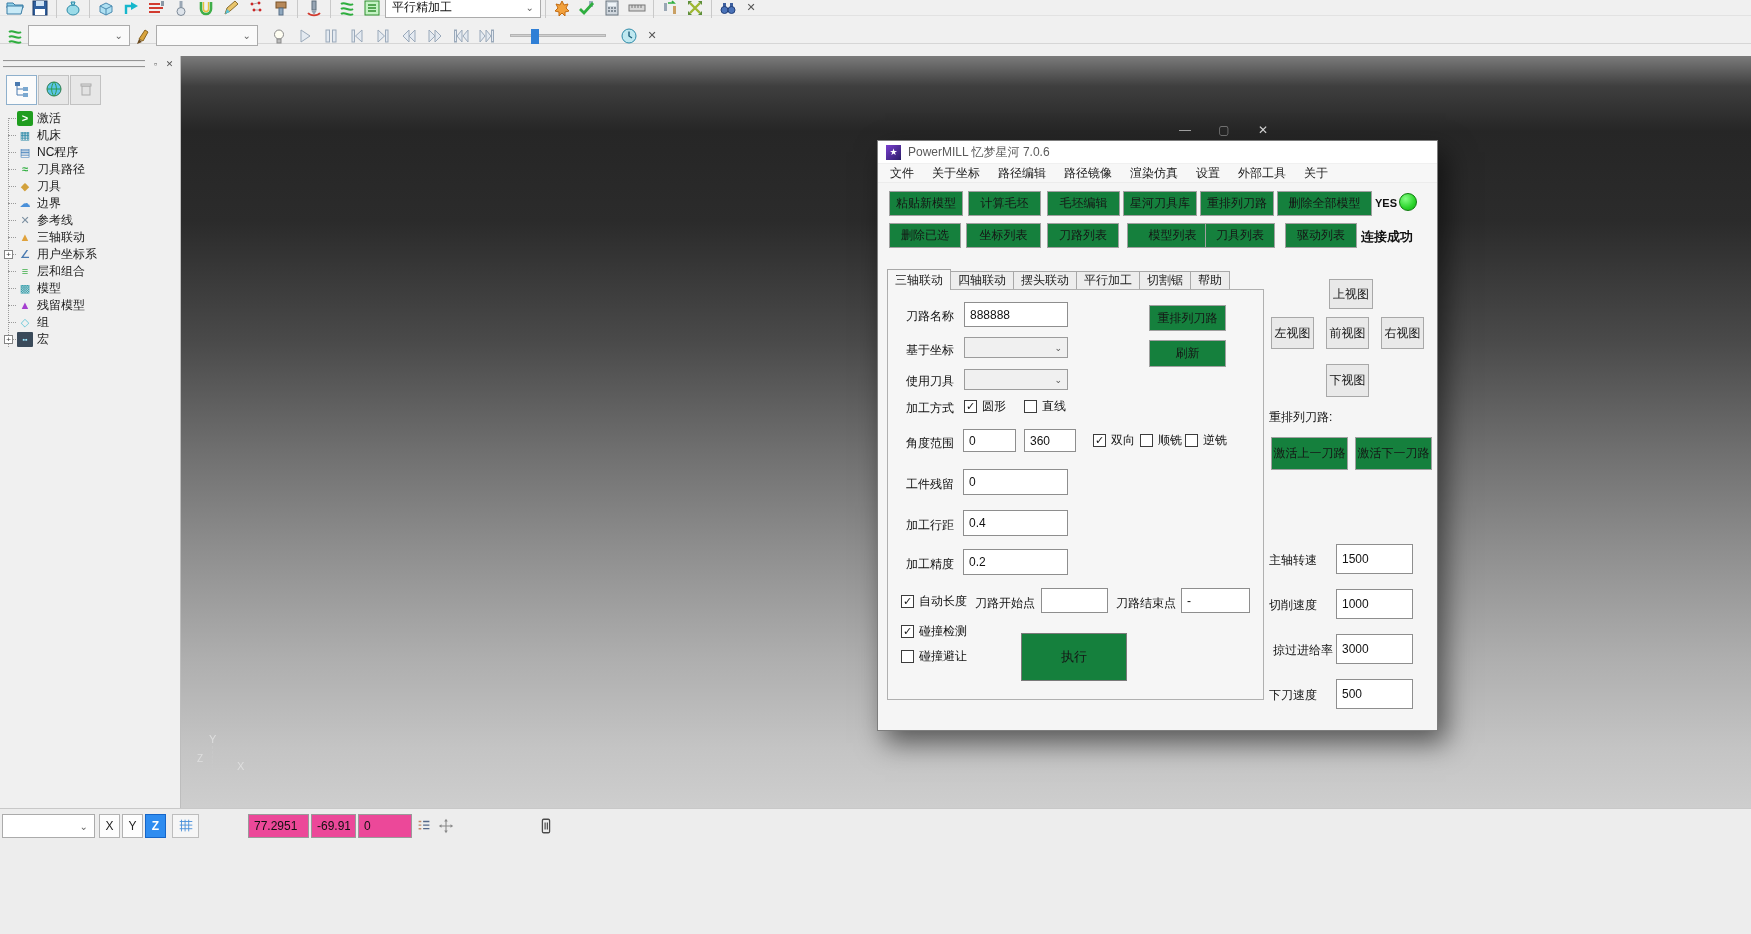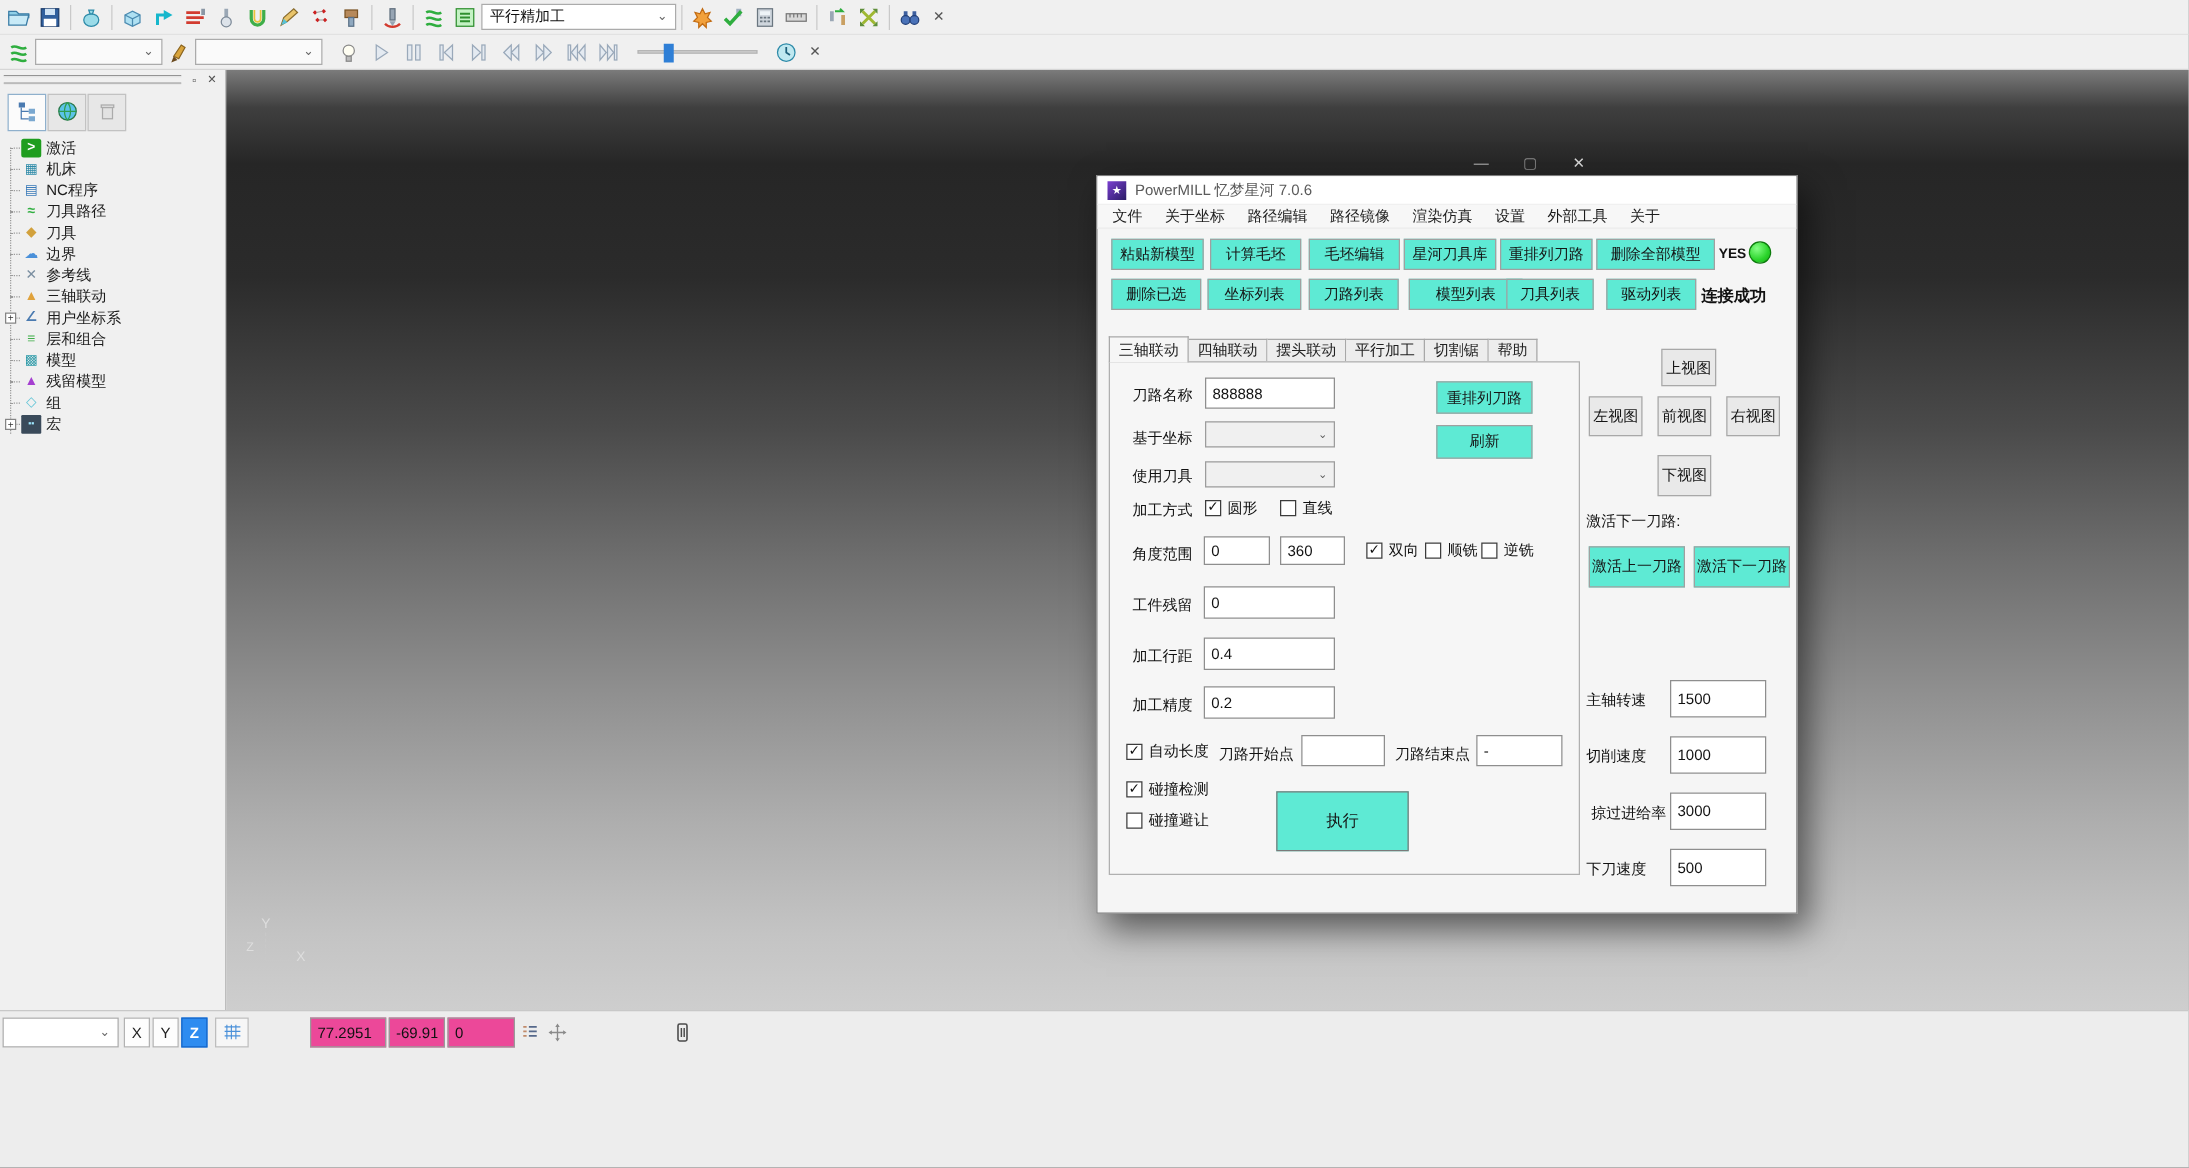--- a/index.html
+++ b/index.html
@@ -1,20 +1,20 @@
 <!DOCTYPE html>
 <html><head>
 <meta charset="utf-8">
 <style>
   *{margin:0;padding:0;box-sizing:border-box}
   html,body{background:#777}
   body{font-family:"Liberation Sans","DejaVu Sans",sans-serif;font-size:12px;color:#111}
   #stage{position:relative;width:1751px;height:934px;background:#f0f0f0;overflow:hidden}
   
-  .tb{position:absolute;left:0;right:0;height:28px;background:#f0f0f0;display:flex;align-items:center;padding:0 3px;gap:1px}
+  .tb{position:absolute;left:0;right:0;height:16px;background:#f0f0f0;display:flex;align-items:center;padding:0 3px;gap:1px}
   #tb1{top:0;border-bottom:1px solid #e2e2e2}
   #tb2{top:28px;border-bottom:1px solid #d6d6d6}
   .ti{width:24px;height:24px;display:flex;align-items:center;justify-content:center;flex:0 0 auto}
   .ti svg{display:block}
   .sep{width:1px;height:20px;background:#c9c9c9;margin:0 3px;flex:0 0 auto}
   .dd{height:21px;background:#fff;border:1px solid #ababab;display:flex;align-items:center;padding:0 6px;flex:0 0 auto;color:#111}
   .dd .ch{margin-left:auto;color:#666;font-size:10px;padding-left:8px}
   .pb{width:25px;height:22px;display:flex;align-items:center;justify-content:center;flex:0 0 auto}
   .xbtn{width:20px;height:20px;display:flex;align-items:center;justify-content:center;color:#555;font-size:11px;flex:0 0 auto}
   .slider{width:96px;height:3px;background:#cfcfcf;border:1px solid #b5b5b5;position:relative;margin:0 10px;flex:0 0 auto}
@@ -42,21 +42,21 @@
   #axisind .zl{position:absolute;left:-4px;top:15px;font-size:10px}
   
   #capfloat{position:absolute;left:1172px;top:123px;width:120px;height:18px;color:#b5b5b5}
   #capfloat span{position:absolute;top:0;width:26px;text-align:center;font-size:12px}
   
   #dlg{position:absolute;left:877px;top:140px;width:561px;height:591px;background:#f5f5f5;border:1px solid #7d7d7d;box-shadow:8px 12px 26px rgba(0,0,0,.55)}
   #dlg-title{position:absolute;left:0;top:0;right:0;height:23px;background:#ffffff;display:flex;align-items:center;gap:7px;padding:0 8px;color:#5a5a5a;border-bottom:1px solid #f0f0f0}
   #dlg-title .dicon{width:15px;height:15px;background:linear-gradient(135deg,#7a3fd0,#2a1c66);display:flex;align-items:center;justify-content:center;color:#fff;font-size:9px;line-height:1}
   #dlg-menu{position:absolute;left:0;top:23px;right:0;height:19px;display:flex;align-items:center;padding:0 3px;background:#f7f7f7;border-bottom:1px solid #ececec}
   #dlg-menu span{padding:0 9px;color:#1c1c1c}
-  .dbtn{position:absolute;background:#5eead4;border:1px solid #a0a0a0;display:flex;align-items:center;justify-content:center;font-size:12px;color:#151515;white-space:nowrap}
+  .dbtn{position:absolute;background:#15803d;border:1px solid #a0a0a0;display:flex;align-items:center;justify-content:center;font-size:12px;color:#151515;white-space:nowrap}
   .glight{position:absolute;width:18px;height:18px;border-radius:50%;border:1px solid #0c7c0c;background:radial-gradient(circle at 35% 30%,#86ff86,#2bd42b 60%,#17a817)}
   .magenta{color:#d400d4;font-weight:700}
   .tabsrow{position:absolute;left:9px;top:128px;height:21px;display:flex;align-items:flex-end}
   .tab{height:19px;background:#ededed;border:1px solid #a8a8a8;border-left:none;display:flex;align-items:center;justify-content:center;padding:0 7px;color:#222}
   .tab:first-child{border-left:1px solid #a8a8a8}
   .tab.active{height:21px;background:#f6f6f6;border-bottom:none;border-left:1px solid #a8a8a8;position:relative;z-index:3}
   #tabpanel{position:absolute;left:9px;top:148px;width:377px;height:411px;border:1px solid #b0b0b0;background:#f6f6f6}
   .flabel{position:absolute;font-size:12px;color:#111;white-space:nowrap}
   .inp{position:absolute;background:#fff;border:1px solid #8e8e8e;font-size:12px;padding:0 5px;color:#111;font-family:inherit;z-index:4}
   .ddl{position:absolute;background:#f0f0f0;border:1px solid #9c9c9c;display:flex;align-items:center;font-size:12px;padding:0 5px;color:#333;z-index:4}
@@ -524,21 +524,21 @@
       <span>碰撞避让</span>
     </div>
     <div class="dbtn" style="left:143px;top:492px;width:106px;height:48px;border-color:#7a7a7a;font-size:13px">执行</div>
 
     <div class="dbtn vbtn" style="left:451px;top:138px;width:44px;height:30px">上视图</div>
     <div class="dbtn vbtn" style="left:393px;top:176px;width:43px;height:32px">左视图</div>
     <div class="dbtn vbtn" style="left:448px;top:176px;width:43px;height:32px">前视图</div>
     <div class="dbtn vbtn" style="left:503px;top:176px;width:43px;height:32px">右视图</div>
     <div class="dbtn vbtn" style="left:448px;top:223px;width:43px;height:33px">下视图</div>
 
-    <span class="flabel" style="left:391px;top:268px">激活下一刀路:</span>
+    <span class="flabel" style="left:391px;top:268px">重排列刀路:</span>
     <div class="dbtn" style="left:393px;top:296px;width:77px;height:33px">激活上一刀路</div>
     <div class="dbtn" style="left:477px;top:296px;width:77px;height:33px">激活下一刀路</div>
 
     <span class="flabel" style="left:391px;top:411px">主轴转速</span>
     <input class="inp" style="left: 458px; top: 403px; width: 77px; height: 30px;" value="1500">
     <span class="flabel" style="left:391px;top:456px">切削速度</span>
     <input class="inp" style="left: 458px; top: 448px; width: 77px; height: 30px;" value="1000">
     <span class="flabel" style="left:395px;top:501px">掠过进给率</span>
     <input class="inp" style="left: 458px; top: 493px; width: 77px; height: 30px;" value="3000">
     <span class="flabel" style="left:391px;top:546px">下刀速度</span>

